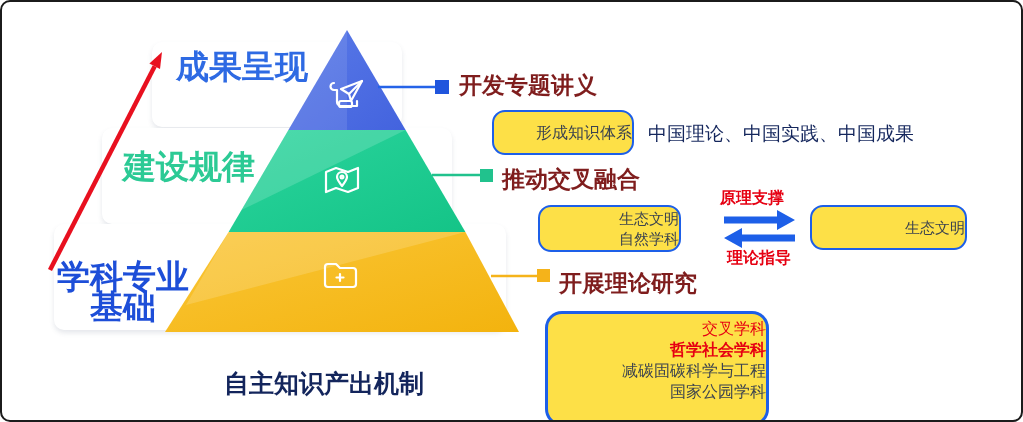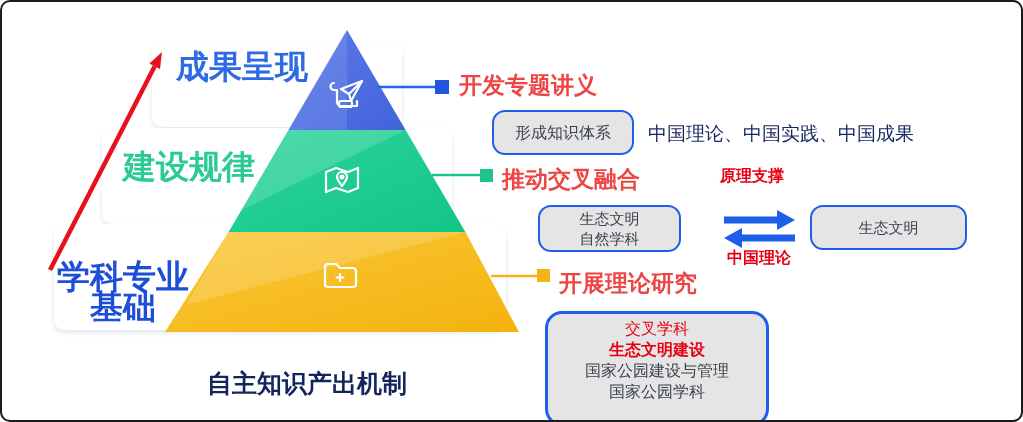--- a/index.html
+++ b/index.html
@@ -10,41 +10,41 @@
   .card2{left:100px;top:126px;width:350px;height:96px;}
   .card3{left:52px;top:222px;width:452px;height:106px;}
   .shapes{position:absolute;left:0;top:0;z-index:1;}
   .txt{position:absolute;z-index:2;}
   
   .tier-label{width:164px;text-align:center;font-weight:bold;font-size:33px;line-height:30px;}
   .label1{left:158px;top:50px;color:#2e6ae3;}
   .label2{left:105px;top:150px;color:#2cca95;}
   .label3{left:39px;top:260px;color:#1d4ed8;}
   
-  .heading{font-size:23px;font-weight:bold;color:#ef4444;white-space:nowrap;}
+  .heading{font-size:23px;font-weight:bold;color:#7f1d1d;white-space:nowrap;}
   .h1{left:457px;top:68px;}
   .h2{left:500px;top:162px;}
   .h3{left:557px;top:266px;}
   
-  .bluebox{position:absolute;z-index:2;border:2.5px solid #1d5fe8;border-radius:13px;background:#e5e5e5;
-           display:flex;flex-direction:column;align-items:center;justify-content:center;
+  .bluebox{position:absolute;z-index:2;border:2.5px solid #1d5fe8;border-radius:13px;background:#fde047;
+           display:flex;flex-direction:column;align-items:flex-end;justify-content:center;
            color:#3c434f;font-size:15px;line-height:20px;text-align:center;box-sizing:border-box;}
   .kbox{left:490px;top:108px;width:142px;height:45px;font-size:16px;}
   .mbox-l{left:536px;top:203px;width:143px;height:47px;}
   .mbox-r{left:808px;top:203px;width:157px;height:45px;}
   .bbox{border-width:3px;border-radius:17px;font-size:16px;line-height:21px;justify-content:flex-start;padding-top:4px;}
   .bbox-l{left:543px;top:309px;width:224px;height:115px;}
   .bbox-r{left:778px;top:310px;width:219px;height:92px;}
   .red-line{color:#e60012;}
   .red-bold{color:#e60012;font-weight:bold;}
   .highlight{left:646px;top:119px;font-size:19px;font-weight:normal;color:#14265c;white-space:nowrap;}
   .arrow-label{width:96px;text-align:center;font-size:16px;font-weight:bold;color:#e60012;white-space:nowrap;}
-  .al-top{left:702px;top:164px;}
+  .al-top{left:702px;top:186px;}
   .al-bottom{left:709px;top:246px;}
-  .caption{left:203px;top:365px;width:204px;text-align:center;font-size:25px;font-weight:bold;color:#13255c;white-space:nowrap;}
+  .caption{left:220px;top:365px;width:204px;text-align:center;font-size:25px;font-weight:bold;color:#13255c;white-space:nowrap;}
 </style>
 </head>
 <body>
 
 <div class="stage">
 
   <div class="tier-card card1"></div>
   <div class="tier-card card2"></div>
   <div class="tier-card card3"></div>
 
@@ -127,32 +127,32 @@
   </div>
 
   <div class="txt heading h1">开发专题讲义</div>
   <div class="bluebox kbox">
     <div>形成知识体系</div>
   </div>
   <div class="txt highlight">中国理论、中国实践、中国成果</div>
 
   <div class="txt heading h2">推动交叉融合</div>
   <div class="txt arrow-label al-top">原理支撑</div>
-  <div class="txt arrow-label al-bottom">中国理论</div>
+  <div class="txt arrow-label al-bottom">理论指导</div>
   <div class="bluebox mbox-l">
     <div>生态文明</div>
     <div>自然学科</div>
   </div>
   <div class="bluebox mbox-r">
     <div>生态文明</div>
   </div>
 
   <div class="txt heading h3">开展理论研究</div>
   <div class="bluebox bbox bbox-l">
     <div class="red-line">交叉学科</div>
-    <div class="red-bold">生态文明建设</div>
-    <div>国家公园建设与管理</div>
+    <div class="red-bold">哲学社会学科</div>
+    <div>减碳固碳科学与工程</div>
     <div>国家公园学科</div>
   </div>
 
   <div class="txt caption">自主知识产出机制</div>
 
 </div>
 
 </body></html>

